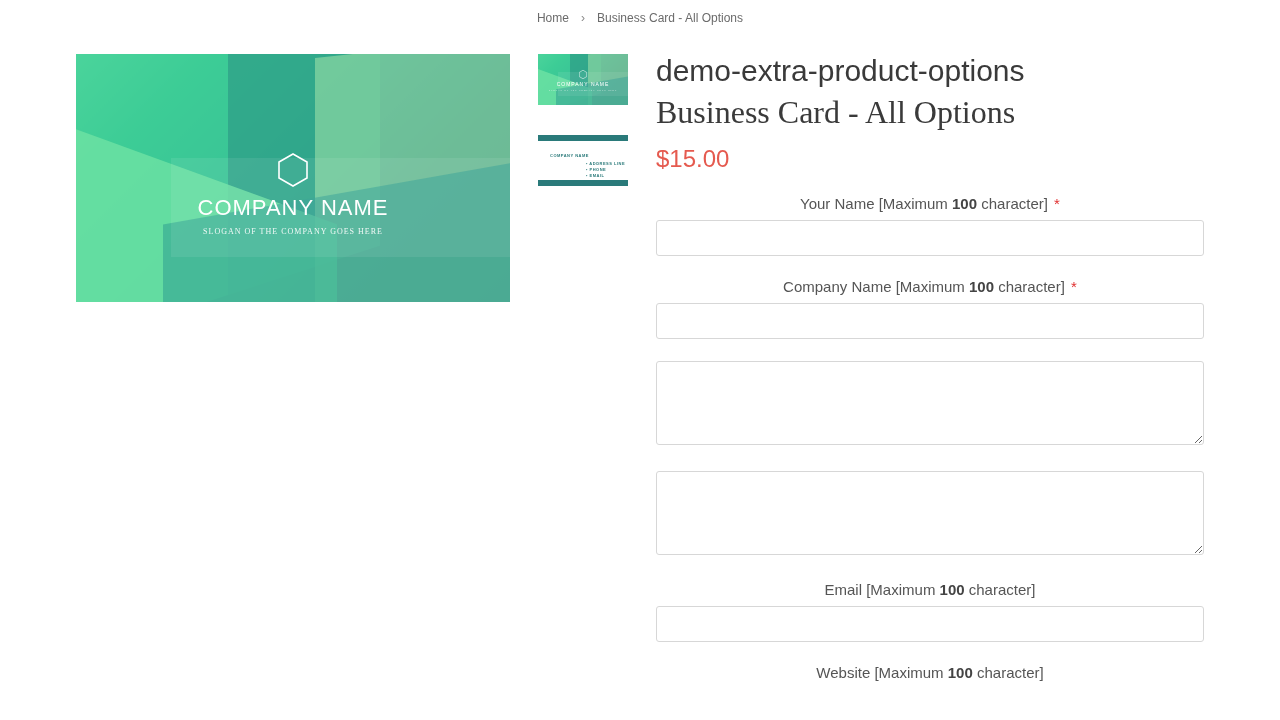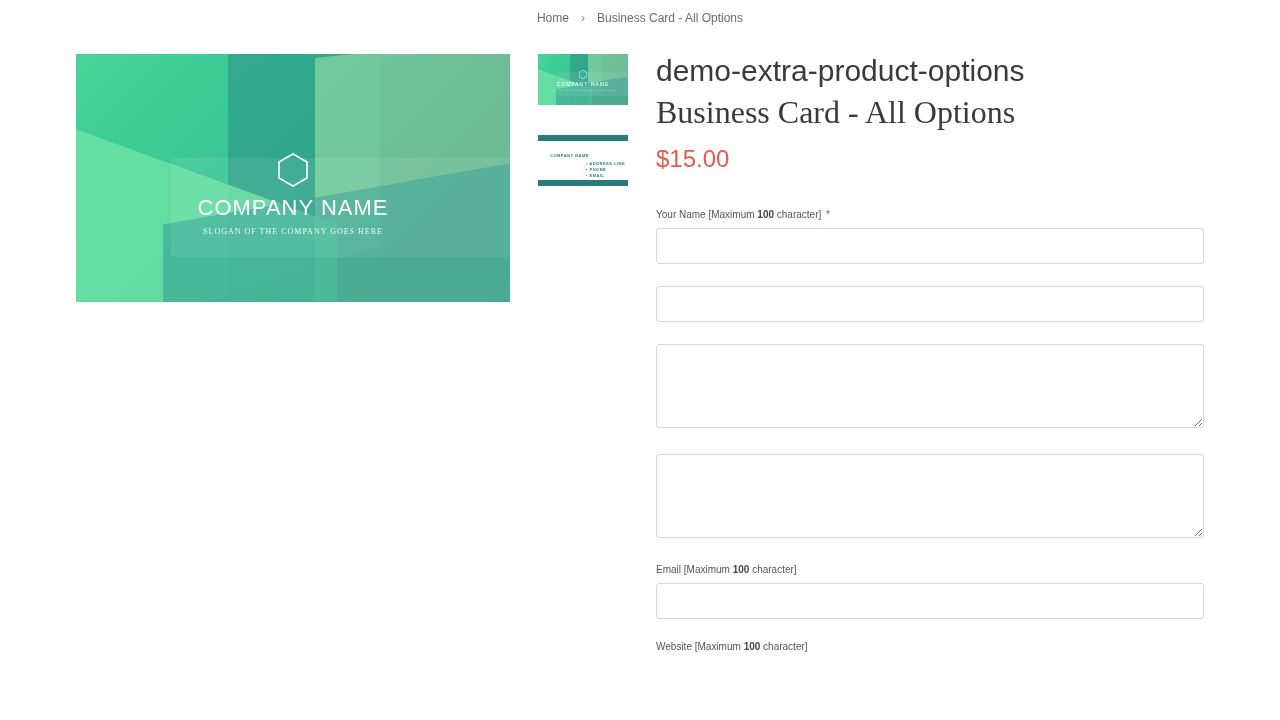--- a/index.html
+++ b/index.html
@@ -121,30 +121,31 @@
   .title {
     font-size: 32px;
     color: #3a3a3a;
     font-family: Georgia, 'Times New Roman', serif;
     margin: 4px 0 14px 0;
     font-weight: 400;
   }
   .price {
     font-size: 24px;
     color: #e55a4f;
-    margin-bottom: 36px;
+    margin-bottom: 22px;
   }
   .field {
     margin-bottom: 22px;
   }
   .field label {
     display: block;
-    font-size: 10px;
+    font-size: 15px;
     color: #555;
     margin-bottom: 8px;
+    text-align: center;
   }
   .field label .bold { font-weight: 700; color:#444; }
   .required { color: #e03030; margin-left: 2px; }
   .field input[type=text] {
     width: 100%;
     box-sizing: border-box;
     height: 36px;
     border: 1px solid #d7d7d7;
     border-radius: 3px;
     padding: 6px 10px;
@@ -238,20 +239,24 @@
 
       <div class="field">
         <label>
           <span>Your Name [Maximum </span><span class="bold">100</span><span> character]</span>
           <span class="required">*</span>
         </label>
         <input type="text" style="">
       </div>
 
       <div class="field">
+        <label>
+          <span>Company Name [Maximum </span><span class="bold">100</span><span> character]</span>
+          <span class="required">*</span>
+        </label>
         <input type="text" style="">
       </div>
 
       <div class="field">
         <textarea style=""></textarea>
       </div>
 
       <div class="field">
         <textarea style=""></textarea>
       </div>

